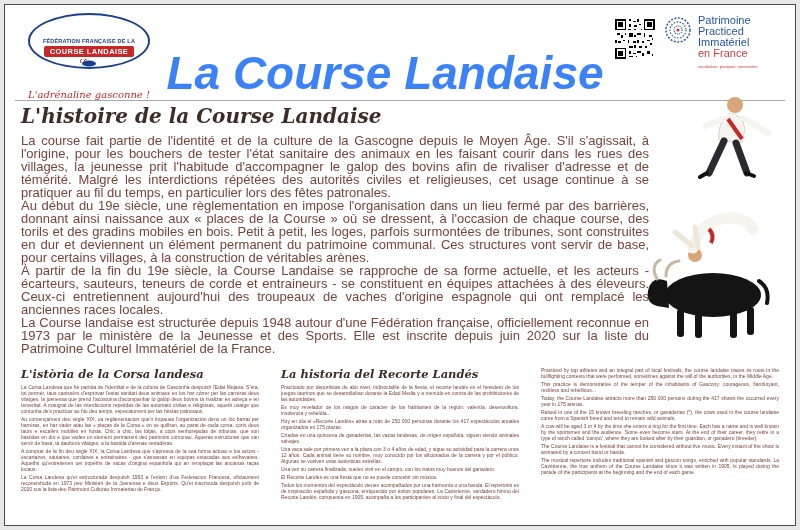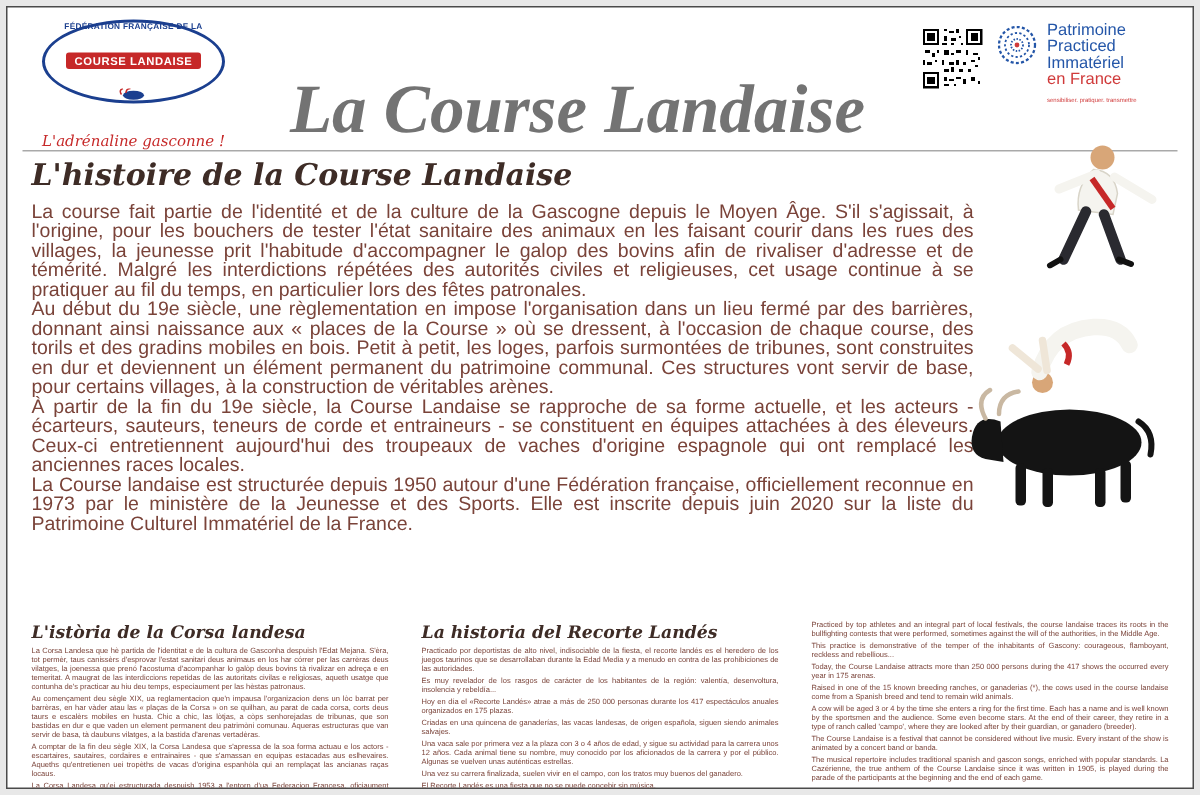--- a/index.html
+++ b/index.html
@@ -3,31 +3,31 @@
 <meta charset="utf-8">
 <style>
   html,body{margin:0;padding:0;background:#e8e8e8;}
   .page{position:absolute;left:4px;top:4px;width:790px;height:520px;background:#ffffff;
         border:1px solid #4a4a4a;overflow:hidden;
         font-family:"Liberation Sans","DejaVu Sans",sans-serif;}
 
   
   .fed-logo{position:absolute;left:20px;top:8px;width:128px;text-align:center;}
   .fed-oval{width:118px;height:52px;border:2px solid #1b3f8f;border-radius:50%;
-            display:flex;flex-direction:column;align-items:center;justify-content:space-between;
+            display:flex;flex-direction:column;align-items:center;justify-content:flex-end;
             background:#fff;margin:0 auto;}
   .fed-line1{font-size:5.5px;font-weight:bold;color:#1b3f8f;letter-spacing:.2px;}
   .fed-band{background:#c62828;color:#fff;font-size:7.5px;font-weight:bold;
             padding:1px 6px;border-radius:2px;margin-top:2px;letter-spacing:.4px;}
   .fed-bull{margin-top:2px;}
   .fed-tagline{margin-top:20px;font-family:"DejaVu Serif","Liberation Serif",serif;
                font-style:italic;font-size:10px;color:#c62828;}
   .main-title{position:absolute;left:160px;right:190px;top:10px;text-align:center;
-              font-family:Liberation Serif, serif;font-style:italic;
-              font-weight:bold;font-size:46px;color:#737373;white-space:nowrap;}
+              font-family:Liberation Sans, sans-serif;font-style:italic;
+              font-weight:bold;font-size:46px;color:#3b82f6;white-space:nowrap;}
   .qr{position:absolute;right:140px;top:14px;width:40px;height:40px;}
   .pci{position:absolute;right:14px;top:10px;width:118px;display:flex;gap:5px;}
   .pci-text{line-height:11px;}
   .pci-line{font-size:11px;font-weight:normal;color:#2456a8;display:block;}
   .pci-line.red{color:#d03a3a;}
   .pci-tag{font-size:4px;color:#d03a3a;display:block;margin-top:2px;}
   .head-rule{position:absolute;left:10px;right:10px;top:95px;border:0;
              border-top:1px solid #a9a9a9;margin:0;}
 
   
@@ -37,21 +37,21 @@
   .hist-text{position:absolute;left:16px;top:129px;width:628px;
              font-size:13px;line-height:13px;color:#7a4339;text-align:justify;}
   .hist-text p{margin:0;}
 
   
   .img-ecarteur{position:absolute;right:12px;top:88px;width:104px;height:86px;}
   .img-sauteur{position:absolute;right:10px;top:196px;width:152px;height:140px;}
 
   
   .bottom{position:absolute;left:16px;right:16px;top:362px;bottom:8px;
-          display:grid;grid-template-columns:1fr 1fr 1fr;column-gap:22px;margin-top:47px;}
+          display:grid;grid-template-columns:1fr 1fr 1fr;column-gap:22px;}
   .col-heading{margin:0 0 3px 0;font-family:"DejaVu Serif","Liberation Serif",serif;
                font-style:italic;font-weight:bold;font-size:11.5px;color:#3e2c26;}
   .col p{margin:0 0 2px 0;font-size:5px;line-height:6px;color:#7a4339;text-align:justify;}
 </style>
 </head>
 <body>
 
 <div class="page">
 
   <div class="fed-logo">
@@ -145,21 +145,21 @@
   </div>
 
   <hr class="head-rule">
 
   <h2 class="hist-heading">L'histoire de la Course Landaise</h2>
 
   <div class="hist-text">
     <p>La course fait partie de l'identité et de la culture de la Gascogne depuis le Moyen Âge. S'il s'agissait, à l'origine, pour les bouchers de tester l'état sanitaire des animaux en les faisant courir dans les rues des villages, la jeunesse prit l'habitude d'accompagner le galop des bovins afin de rivaliser d'adresse et de témérité. Malgré les interdictions répétées des autorités civiles et religieuses, cet usage continue à se pratiquer au fil du temps, en particulier lors des fêtes patronales.</p>
     <p>Au début du 19e siècle, une règlementation en impose l'organisation dans un lieu fermé par des barrières, donnant ainsi naissance aux « places de la Course » où se dressent, à l'occasion de chaque course, des torils et des gradins mobiles en bois. Petit à petit, les loges, parfois surmontées de tribunes, sont construites en dur et deviennent un élément permanent du patrimoine communal. Ces structures vont servir de base, pour certains villages, à la construction de véritables arènes.</p>
     <p>À partir de la fin du 19e siècle, la Course Landaise se rapproche de sa forme actuelle, et les acteurs - écarteurs, sauteurs, teneurs de corde et entraineurs - se constituent en équipes attachées à des éleveurs. Ceux-ci entretiennent aujourd'hui des troupeaux de vaches d'origine espagnole qui ont remplacé les anciennes races locales.</p>
-    <p>La Course landaise est structurée depuis 1950 autour d'une Fédération française, officiellement reconnue en 1973 par le ministère de la Jeunesse et des Sports. Elle est inscrite depuis juin 2020 sur la liste du Patrimoine Culturel Immatériel de la France.</p>
+    <p>La Course landaise est structurée depuis 1948 autour d'une Fédération française, officiellement reconnue en 1973 par le ministère de la Jeunesse et des Sports. Elle est inscrite depuis juin 2020 sur la liste du Patrimoine Culturel Immatériel de la France.</p>
   </div>
 
   <svg class="img-ecarteur" viewBox="0 0 104 86">
     <circle cx="56" cy="12" r="8" fill="#d8a678"></circle>
     <path d="M50,20 q14,1 16,16 l-3,14 -23,-3 q-2,-16 10,-27z" fill="#f5f4ef" stroke="#d8d4c8" stroke-width="1"></path>
     <path d="M52,23 L27,33 M64,25 L89,40" stroke="#f5f4ef" stroke-width="6" stroke-linecap="round"></path>
     <path d="M49,26 l14,20" stroke="#c62828" stroke-width="4"></path>
     <path d="M45,48 L30,80 M57,50 L68,80" stroke="#2a2a30" stroke-width="7" stroke-linecap="round"></path>
     <path d="M28,80 l-7,4 M67,80 l8,3" stroke="#111" stroke-width="4" stroke-linecap="round"></path>
   </svg>

